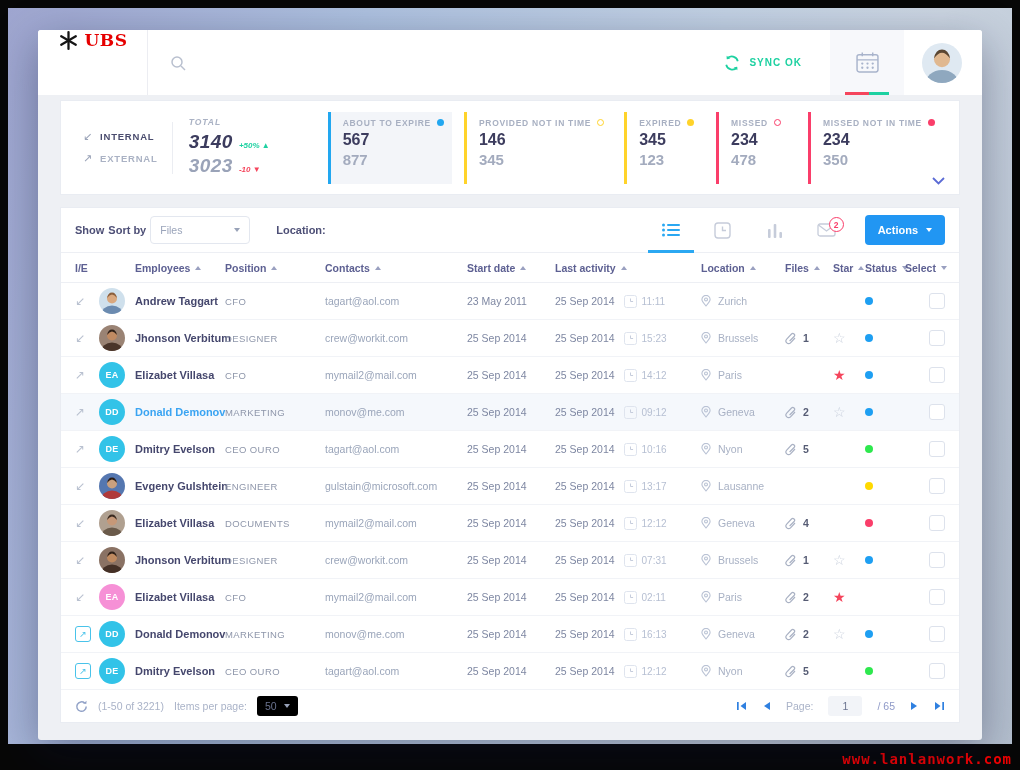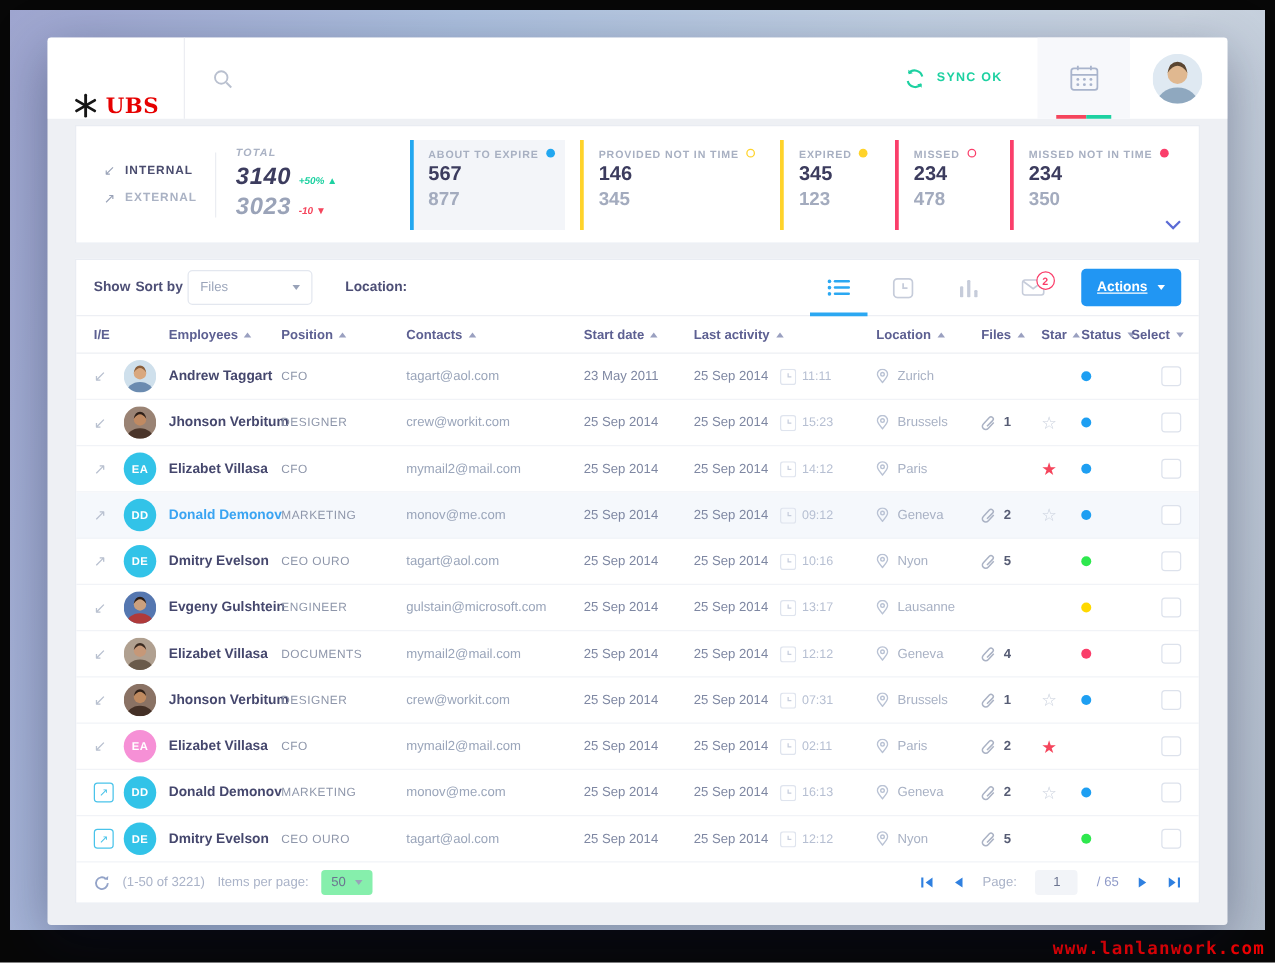--- a/index.html
+++ b/index.html
@@ -9,21 +9,21 @@
   .backdrop { position:absolute; left:8px; top:8px; right:8px; bottom:26px;
     background:linear-gradient(105deg,#9fa6d0 0%,#aec2e0 30%,#c3d2e4 60%,#ccd6e2 78%,#b4bfce 100%); }
   .watermark { position:absolute; right:8px; bottom:3px; font-family:"DejaVu Sans Mono",monospace;
     font-weight:bold; font-size:14px; color:#f40000; letter-spacing:1px; }
 
   .win { position:absolute; left:38px; top:30px; width:944px; height:710px; background:#eef0f4;
     border-radius:3px; overflow:hidden; box-shadow:0 12px 45px rgba(10,15,50,.38); }
 
   
   .app-header { height:65px; background:#fff; display:flex; align-items:center; }
-  .logo-area { width:110px; height:100%; display:flex; align-items:flex-end; justify-content:center; gap:6px;
+  .logo-area { width:110px; height:100%; display:flex; align-items:flex-start; justify-content:center; gap:6px;
     border-right:1px solid #ecedf2; }
   .brand { font-family:"DejaVu Serif","Liberation Serif",serif; font-weight:bold; font-size:17px; color:#e60000; letter-spacing:.5px; }
   .search-area { display:flex; align-items:center; padding-left:22px; flex:1; }
   .search-input { border:none; outline:none; font-size:12px; color:#6b7490; width:300px; margin-left:10px; background:transparent; }
   .sync { display:flex; align-items:center; gap:8px; margin-right:28px; cursor:pointer; }
   .sync-label { font-size:10px; font-weight:bold; letter-spacing:1px; color:#1dd1a1; }
   .cal-btn { width:74px; height:65px; background:#f7f8fb; display:flex; align-items:center; justify-content:center; position:relative; cursor:pointer; }
   .cal-bar { position:absolute; bottom:0; left:15px; right:15px; height:3px; display:flex; }
   .cal-bar i { display:block; height:3px; }
   .cal-bar .r { width:55%; background:#f5455c; }
@@ -63,21 +63,21 @@
     padding:0 9px; color:#9aa4ba; font-size:10.5px; background:#fff; cursor:pointer; margin-right:26px; gap:7px; }
   .tb-select .val { flex:1; white-space:nowrap; }
   .caret-d { width:0; height:0; border-top:4px solid #98a2b8; border-left:3.5px solid transparent; border-right:3.5px solid transparent; }
   .view-icons { display:flex; margin-left:auto; align-self:stretch; }
   .vicon { width:52px; display:flex; align-items:center; justify-content:center; position:relative; cursor:pointer; }
   .vicon.active::after { content:''; position:absolute; bottom:-1px; left:3px; right:3px; height:3px; background:#2ba8f2; }
   .mail-badge { position:absolute; top:9px; right:9px; width:15px; height:15px; border:1.5px solid #fa3e6a; border-radius:50%;
     background:#fff; color:#fa3e6a; font-size:8.5px; font-weight:bold; display:flex; align-items:center; justify-content:center; }
   .actions-btn { background:#2196f3; color:#fff; height:30px; border:none; border-radius:4px; padding:0 13px;
     font-size:11px; font-weight:bold; display:flex; align-items:center; gap:8px; margin-left:12px; cursor:pointer;
-    font-family:inherit;text-decoration:underline; }
+    font-family:inherit; }
   .actions-btn .caret-d { border-top-color:#fff; }
 
   .thead { display:grid; grid-template-columns:var(--cols); height:30px; align-items:center; padding:0 14px; border-bottom:1px solid #edeff4; }
   .th { display:flex; align-items:center; gap:5px; font-size:10.5px; font-weight:bold; color:#5d6092; cursor:pointer; white-space:nowrap; }
   .th.span2 { grid-column:1/3; }
   .sort-up { width:0; height:0; border-bottom:4px solid #9aa0c0; border-left:3px solid transparent; border-right:3px solid transparent; }
   .sort-down { width:0; height:0; border-top:4px solid #9aa0c0; border-left:3px solid transparent; border-right:3px solid transparent; }
 
   .row { display:grid; grid-template-columns:var(--cols); height:37px; align-items:center; padding:0 14px;
     border-bottom:1px solid #f1f3f7; cursor:pointer; }
@@ -97,21 +97,21 @@
   .atime { font-size:10px; color:#b6bfd2; }
   .loc { gap:7px; font-size:10.5px; color:#a8b1c4; white-space:nowrap; }
   .filesc { gap:6px; font-size:10.5px; font-weight:bold; color:#565c74; }
   .star { font-size:14px; line-height:1; }
   .star.filled { color:#f5455c; } .star.outline { color:#c9d0dd; }
   .dot { width:8px; height:8px; border-radius:50%; display:block; }
   .cb { width:16px; height:16px; border:1px solid #dde2ec; border-radius:3px; background:#fff; display:block; margin-left:auto; }
 
   .tfoot { height:32px; display:flex; align-items:center; padding:0 14px; font-size:10.5px; color:#aab3c8; }
   .tf-left { display:flex; align-items:center; gap:10px; }
-  .pp-box { display:flex; align-items:center; gap:7px; background:#86efac; border-radius:3px; height:20px; padding:0 8px;
+  .pp-box { display:flex; align-items:center; gap:7px; background:#000000; border-radius:3px; height:20px; padding:0 8px;
     color:#6b7490; font-size:10.5px; cursor:pointer; }
   .tf-right { margin-left:auto; display:flex; align-items:center; gap:15px; }
   .pg-btn { display:flex; align-items:center; cursor:pointer; }
   .pg-input { width:34px; height:20px; background:#f2f4f8; border:none; border-radius:3px; text-align:center;
     color:#6b7490; font-size:10.5px; font-family:inherit; }
   .pg-total { color:#8f9ac8; }
 </style>
 </head>
 <body>
 

